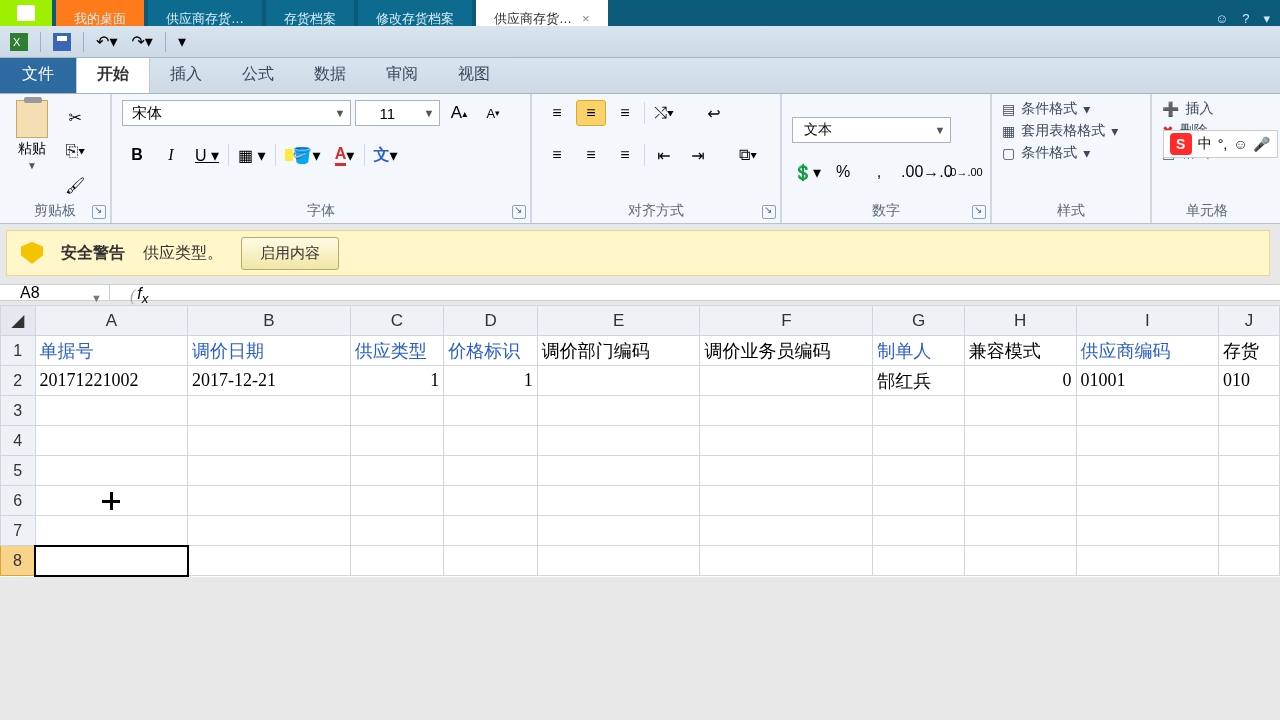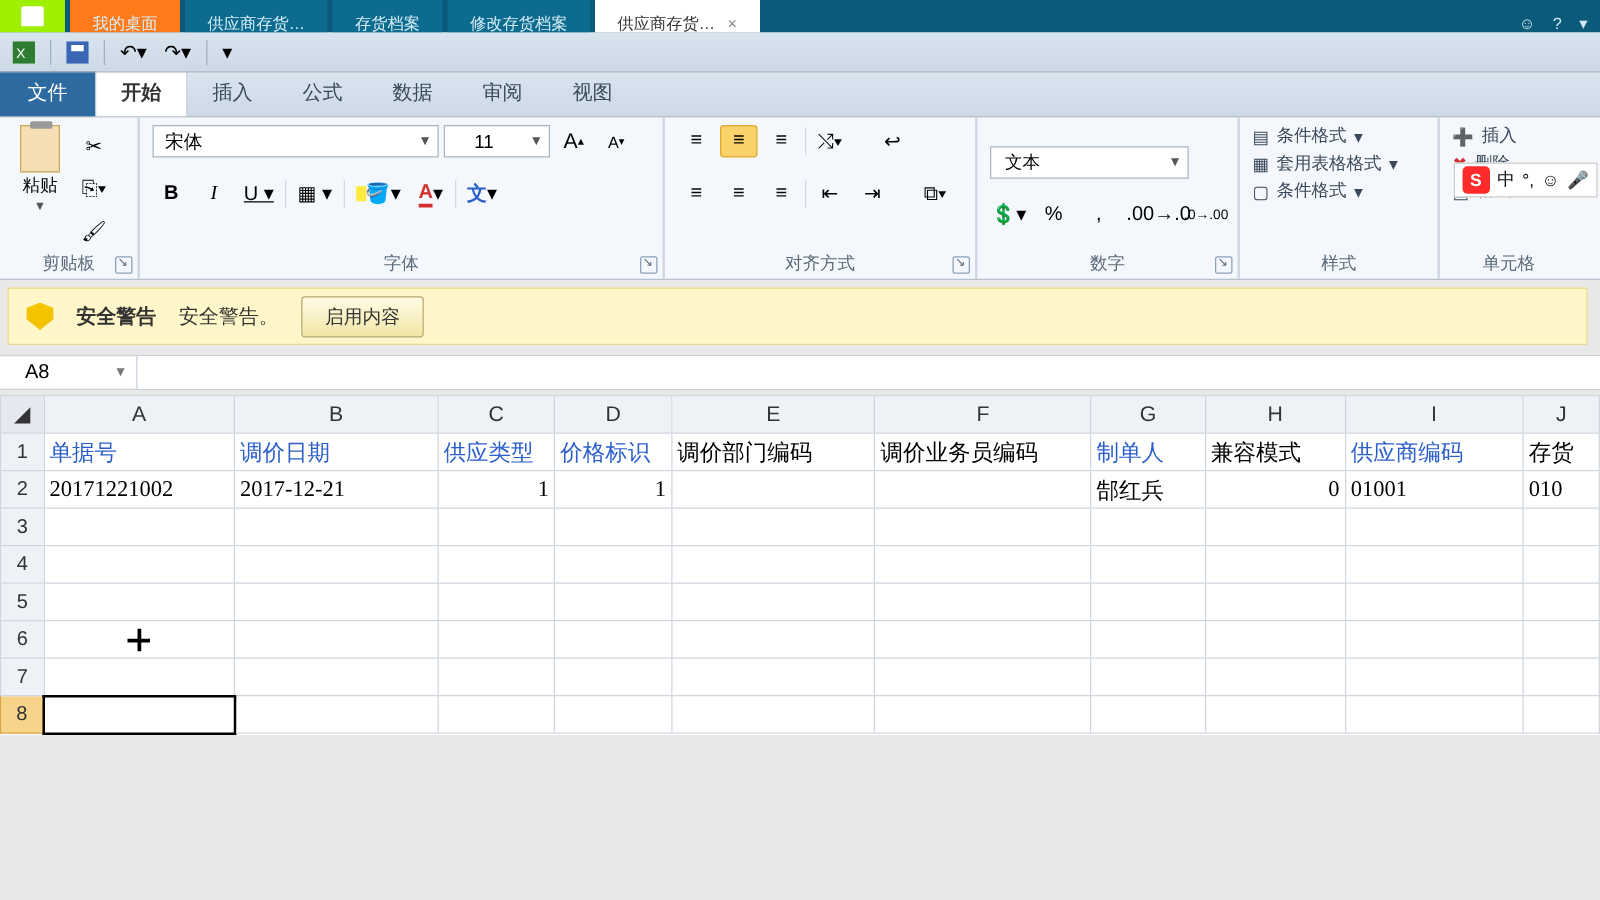--- a/index.html
+++ b/index.html
@@ -66,21 +66,21 @@
 
 .ime { position: absolute; right: 2px; top: 130px; display:flex; align-items:center; gap:6px; background:#fff; border:1px solid #ccc; padding:2px 6px; font-size:14px;}
 .ime .s { width:22px; height:22px; background:#ff2a2a; color:#fff; font-weight:bold; display:flex; align-items:center; justify-content:center; border-radius:4px;}
 
 
 .warn { height: 46px; background:#fff6c9; border:1px solid #e8d88a; margin:6px 10px 0 6px; display:flex; align-items:center; gap:18px; padding:0 14px; font-size:16px; color:#333;}
 .warn .shield { width:22px; height:22px; background:#f4c400; clip-path: polygon(50% 0,100% 20%,100% 60%,50% 100%,0 60%,0 20%);}  
 .warn .btn-enable { border:1px solid #b7a970; background:linear-gradient(#fffbe5,#f1e6a6); padding:6px 18px; border-radius:3px; cursor:pointer; font-size:15px;}
 
 
-.fbar { display:flex; align-items:flex-start; height:28px; margin:8px 0 0 0; border-top:1px solid #c8d0da; border-bottom:1px solid #c8d0da; background:#fff;}
+.fbar { display:flex; align-items:flex-start; height:17px; margin:8px 0 0 0; border-top:1px solid #c8d0da; border-bottom:1px solid #c8d0da; background:#fff;}
 .namebox { width:110px; border-right:1px solid #c8d0da; padding-left:20px; font-size:16px; display:flex; align-items:center; position:relative; height:100%;}
 .namebox .dd { position:absolute; right:4px; top:7px; width:14px; height:14px; color:#777; font-size:11px;}
 .fx { width: 200px; display:flex; align-items:center; padding-left:20px; font-style:italic; font-family:serif;}
 .fx::before { content:"("; color:#aaa; margin-right:2px;}
 .fx span { font-style:italic;}
 .fbar input { flex:1; border:none; outline:none; height:100%; font-size:15px; padding-left:8px;}
 
 
 .grid-wrap { margin-top: 4px; background:#fff;}
 table.sheet { border-collapse:collapse; width: 1280px; table-layout:fixed;}
@@ -284,28 +284,31 @@
   <span class="s">S</span>
   <span>中</span>
   <span>°,</span>
   <span>☺</span>
   <span style="color:#2a8ae2">🎤</span>
 </div>
 
 <div class="warn">
   <div class="shield"></div>
   <b>安全警告</b>
-  <span>安全警告。</span>
+  <span>供应类型。</span>
   <span class="btn-enable">启用内容</span>
 </div>
 
 <div class="fbar">
   <div class="namebox">
       <span>A8</span>
       <span class="dd">▼</span>
+    </div>
+  <div class="fx">
+      <span>f<sub>x</sub></span>
     </div>
   <input type="text" style="">
 </div>
 
 <div class="grid-wrap">
 <table class="sheet">
 <thead>
         <tr id="colrow">
           <th>◢</th>
           <th class="colA">A</th>

